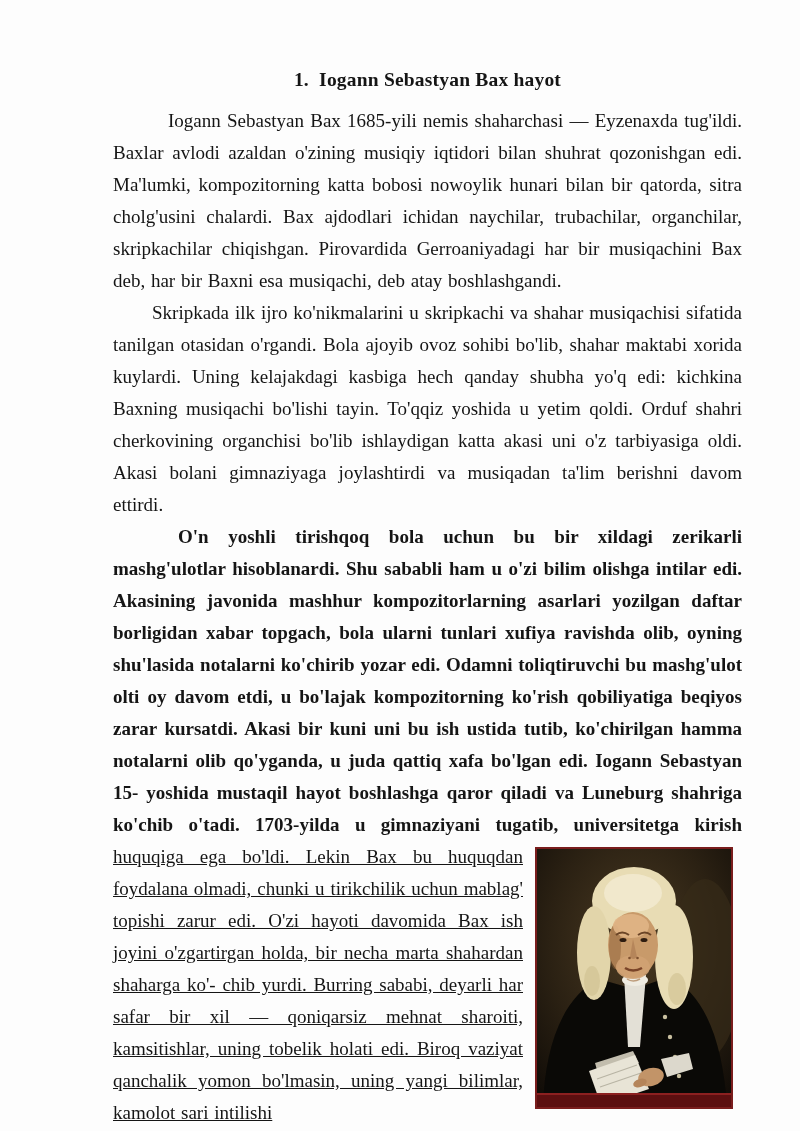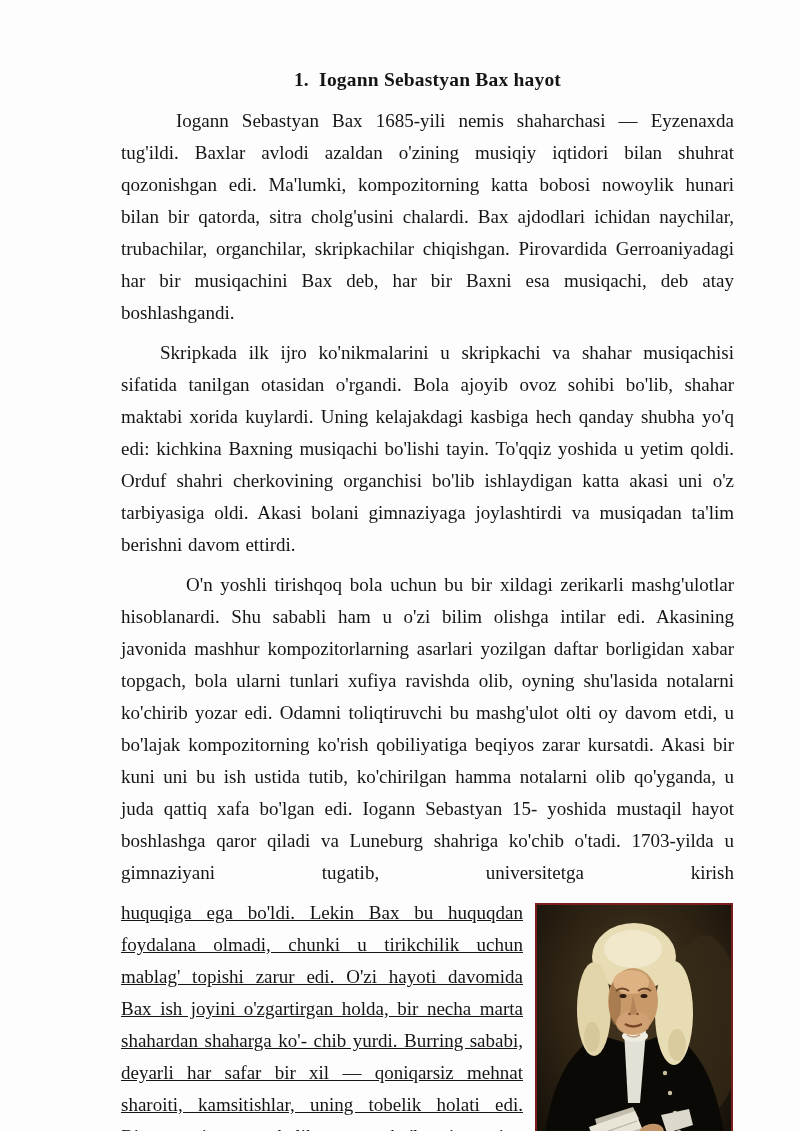--- a/index.html
+++ b/index.html
@@ -26,29 +26,29 @@
     font-weight: bold;
     text-align: center;
     margin: 0 0 9px 0;
     line-height: 32px;
     letter-spacing: 0.2px;
   }
   .para {
     font-size: 19px;
     line-height: 32px;
     text-align: justify;
-    margin: 8px;
+    margin: 0;
     hyphens: none;
     word-spacing: 1px;
   }
   .indent-a { text-indent: 55px; }
   .indent-b { text-indent: 39px; font-family: Liberation Serif, serif; }
   .indent-c { text-indent: 65px; }
   .no-indent { text-indent: 0; }
-  .justify-last { text-align-last: justify; }
+  .justify-last { text-align-last: justify; font-weight: bold; }
   .wrap-section { overflow: visible; text-decoration: underline; }
   .portrait {
     float: right;
     width: 198px;
     height: 262px;
     margin: 6px 9px 0 12px;
     box-sizing: border-box;
     border: 2px solid #7a1d1d;
     background: #1a140c;
   }

